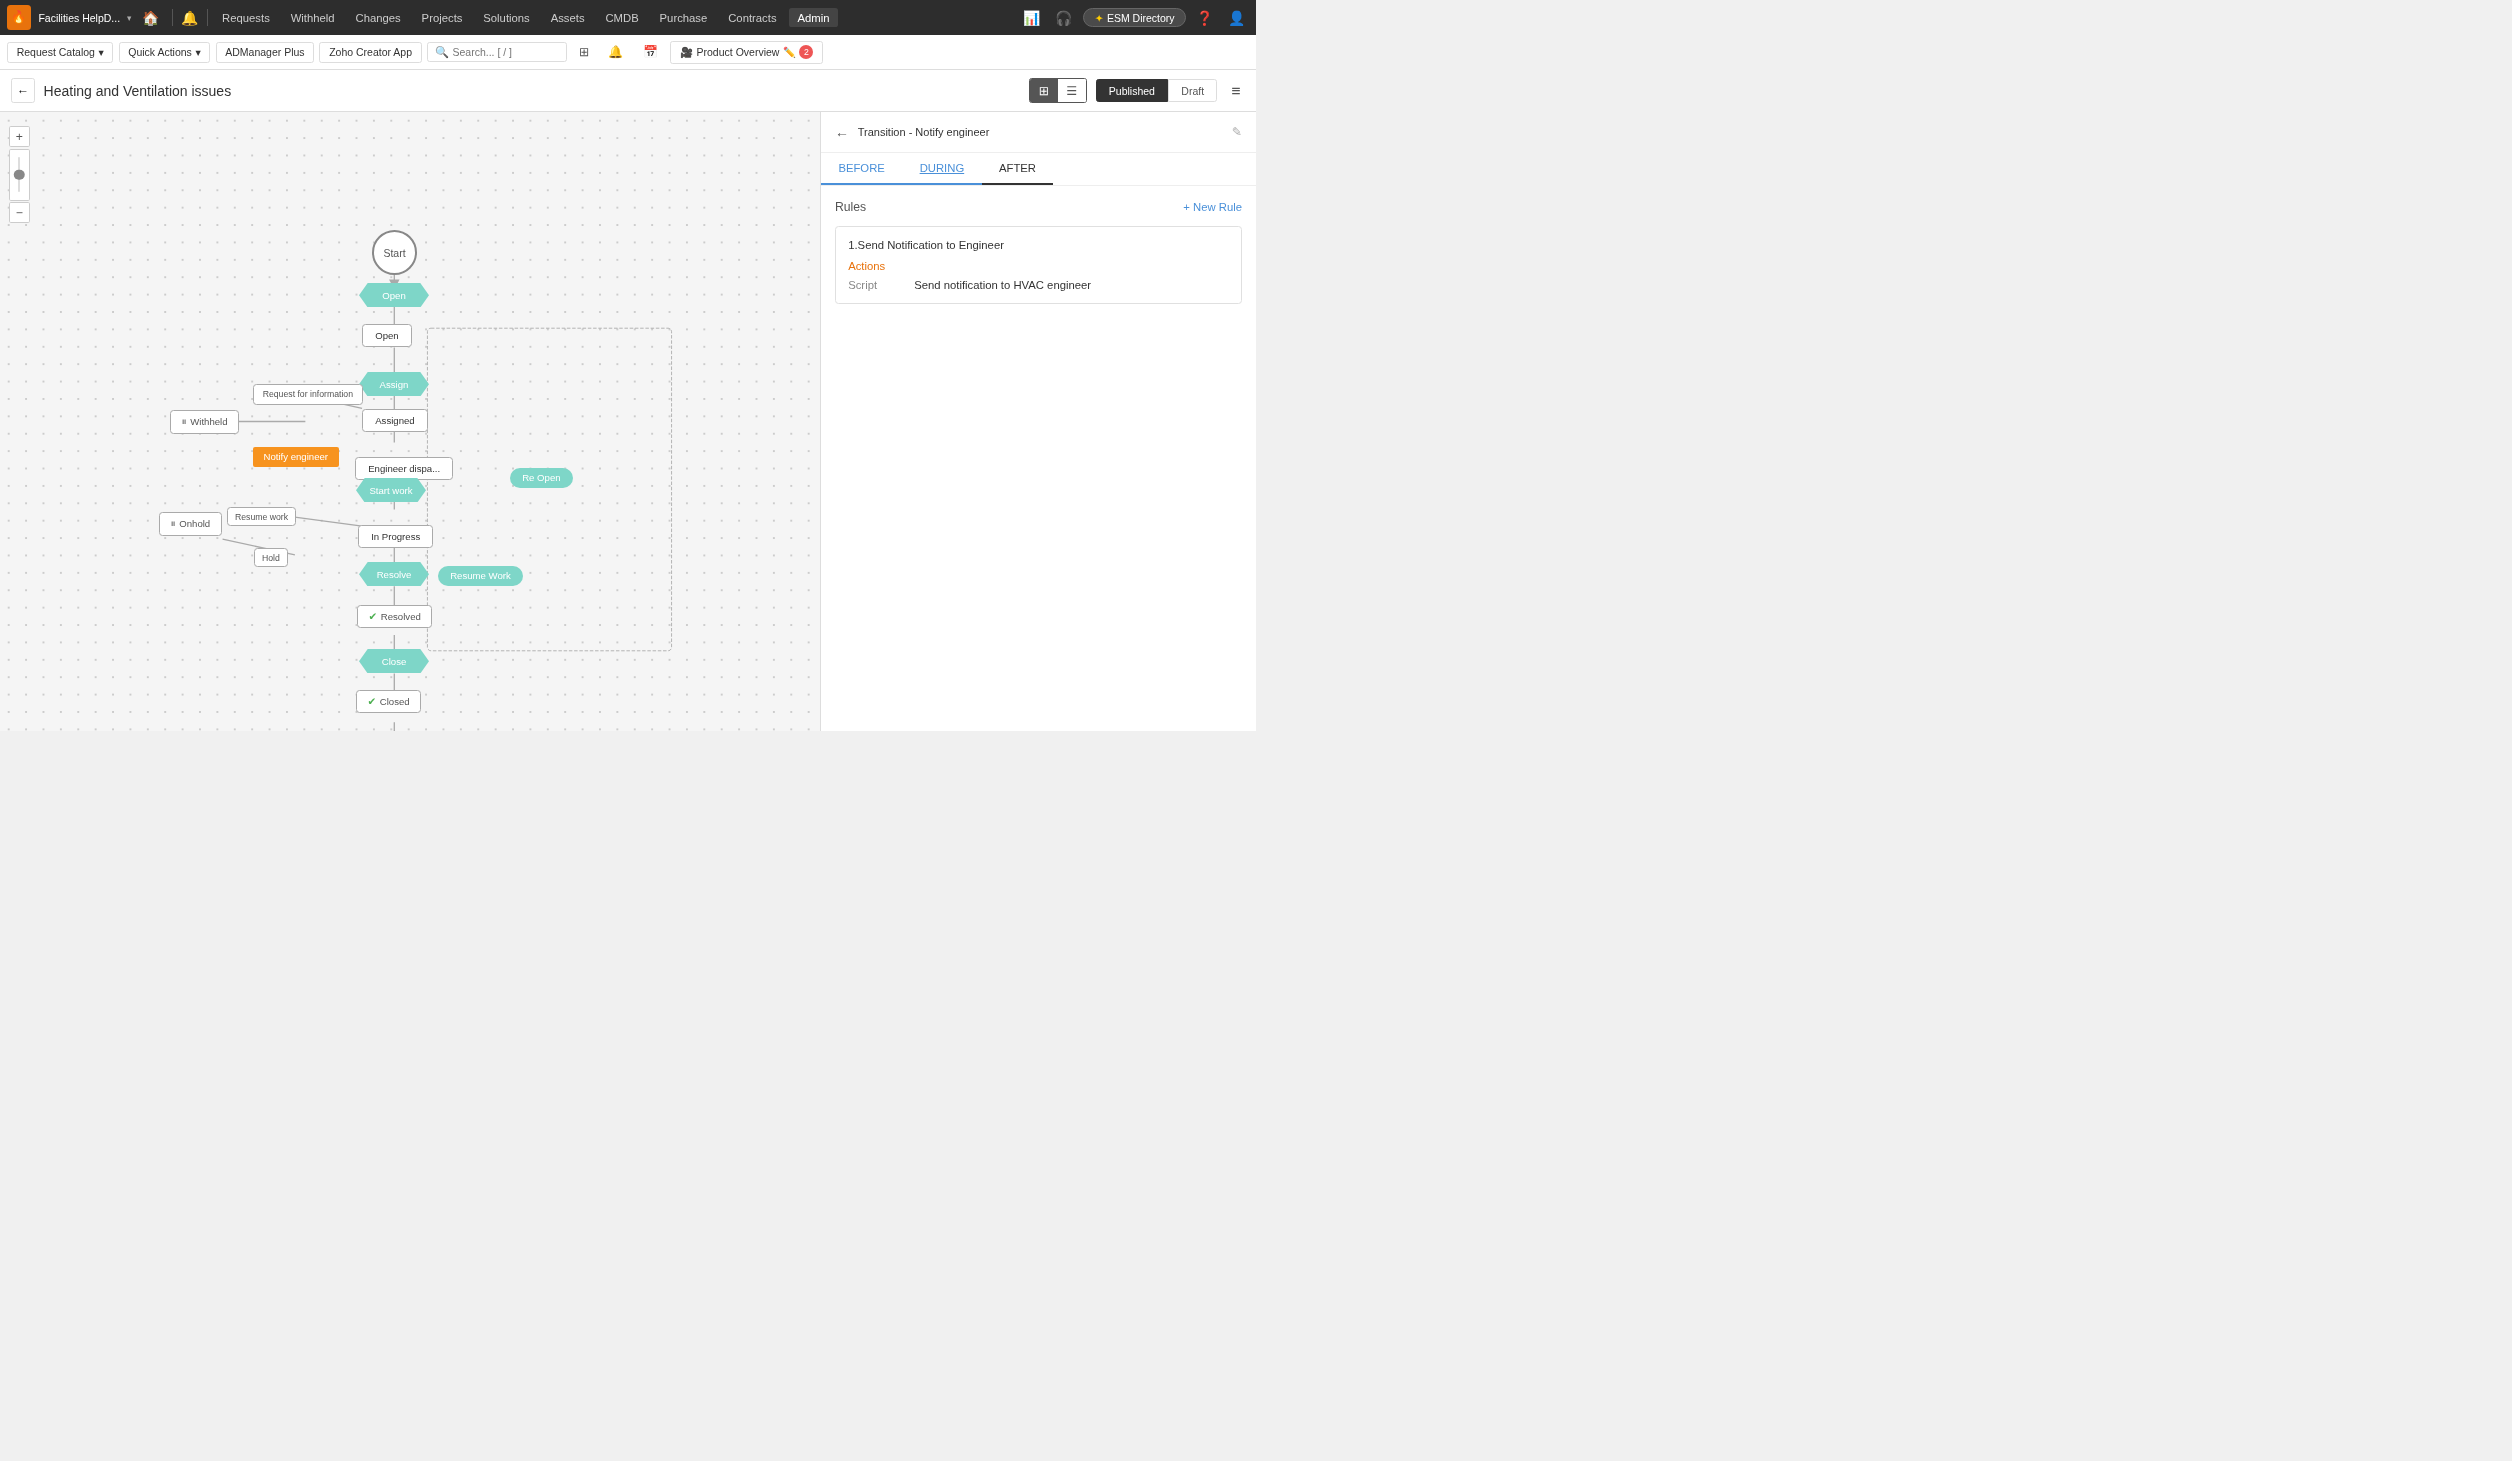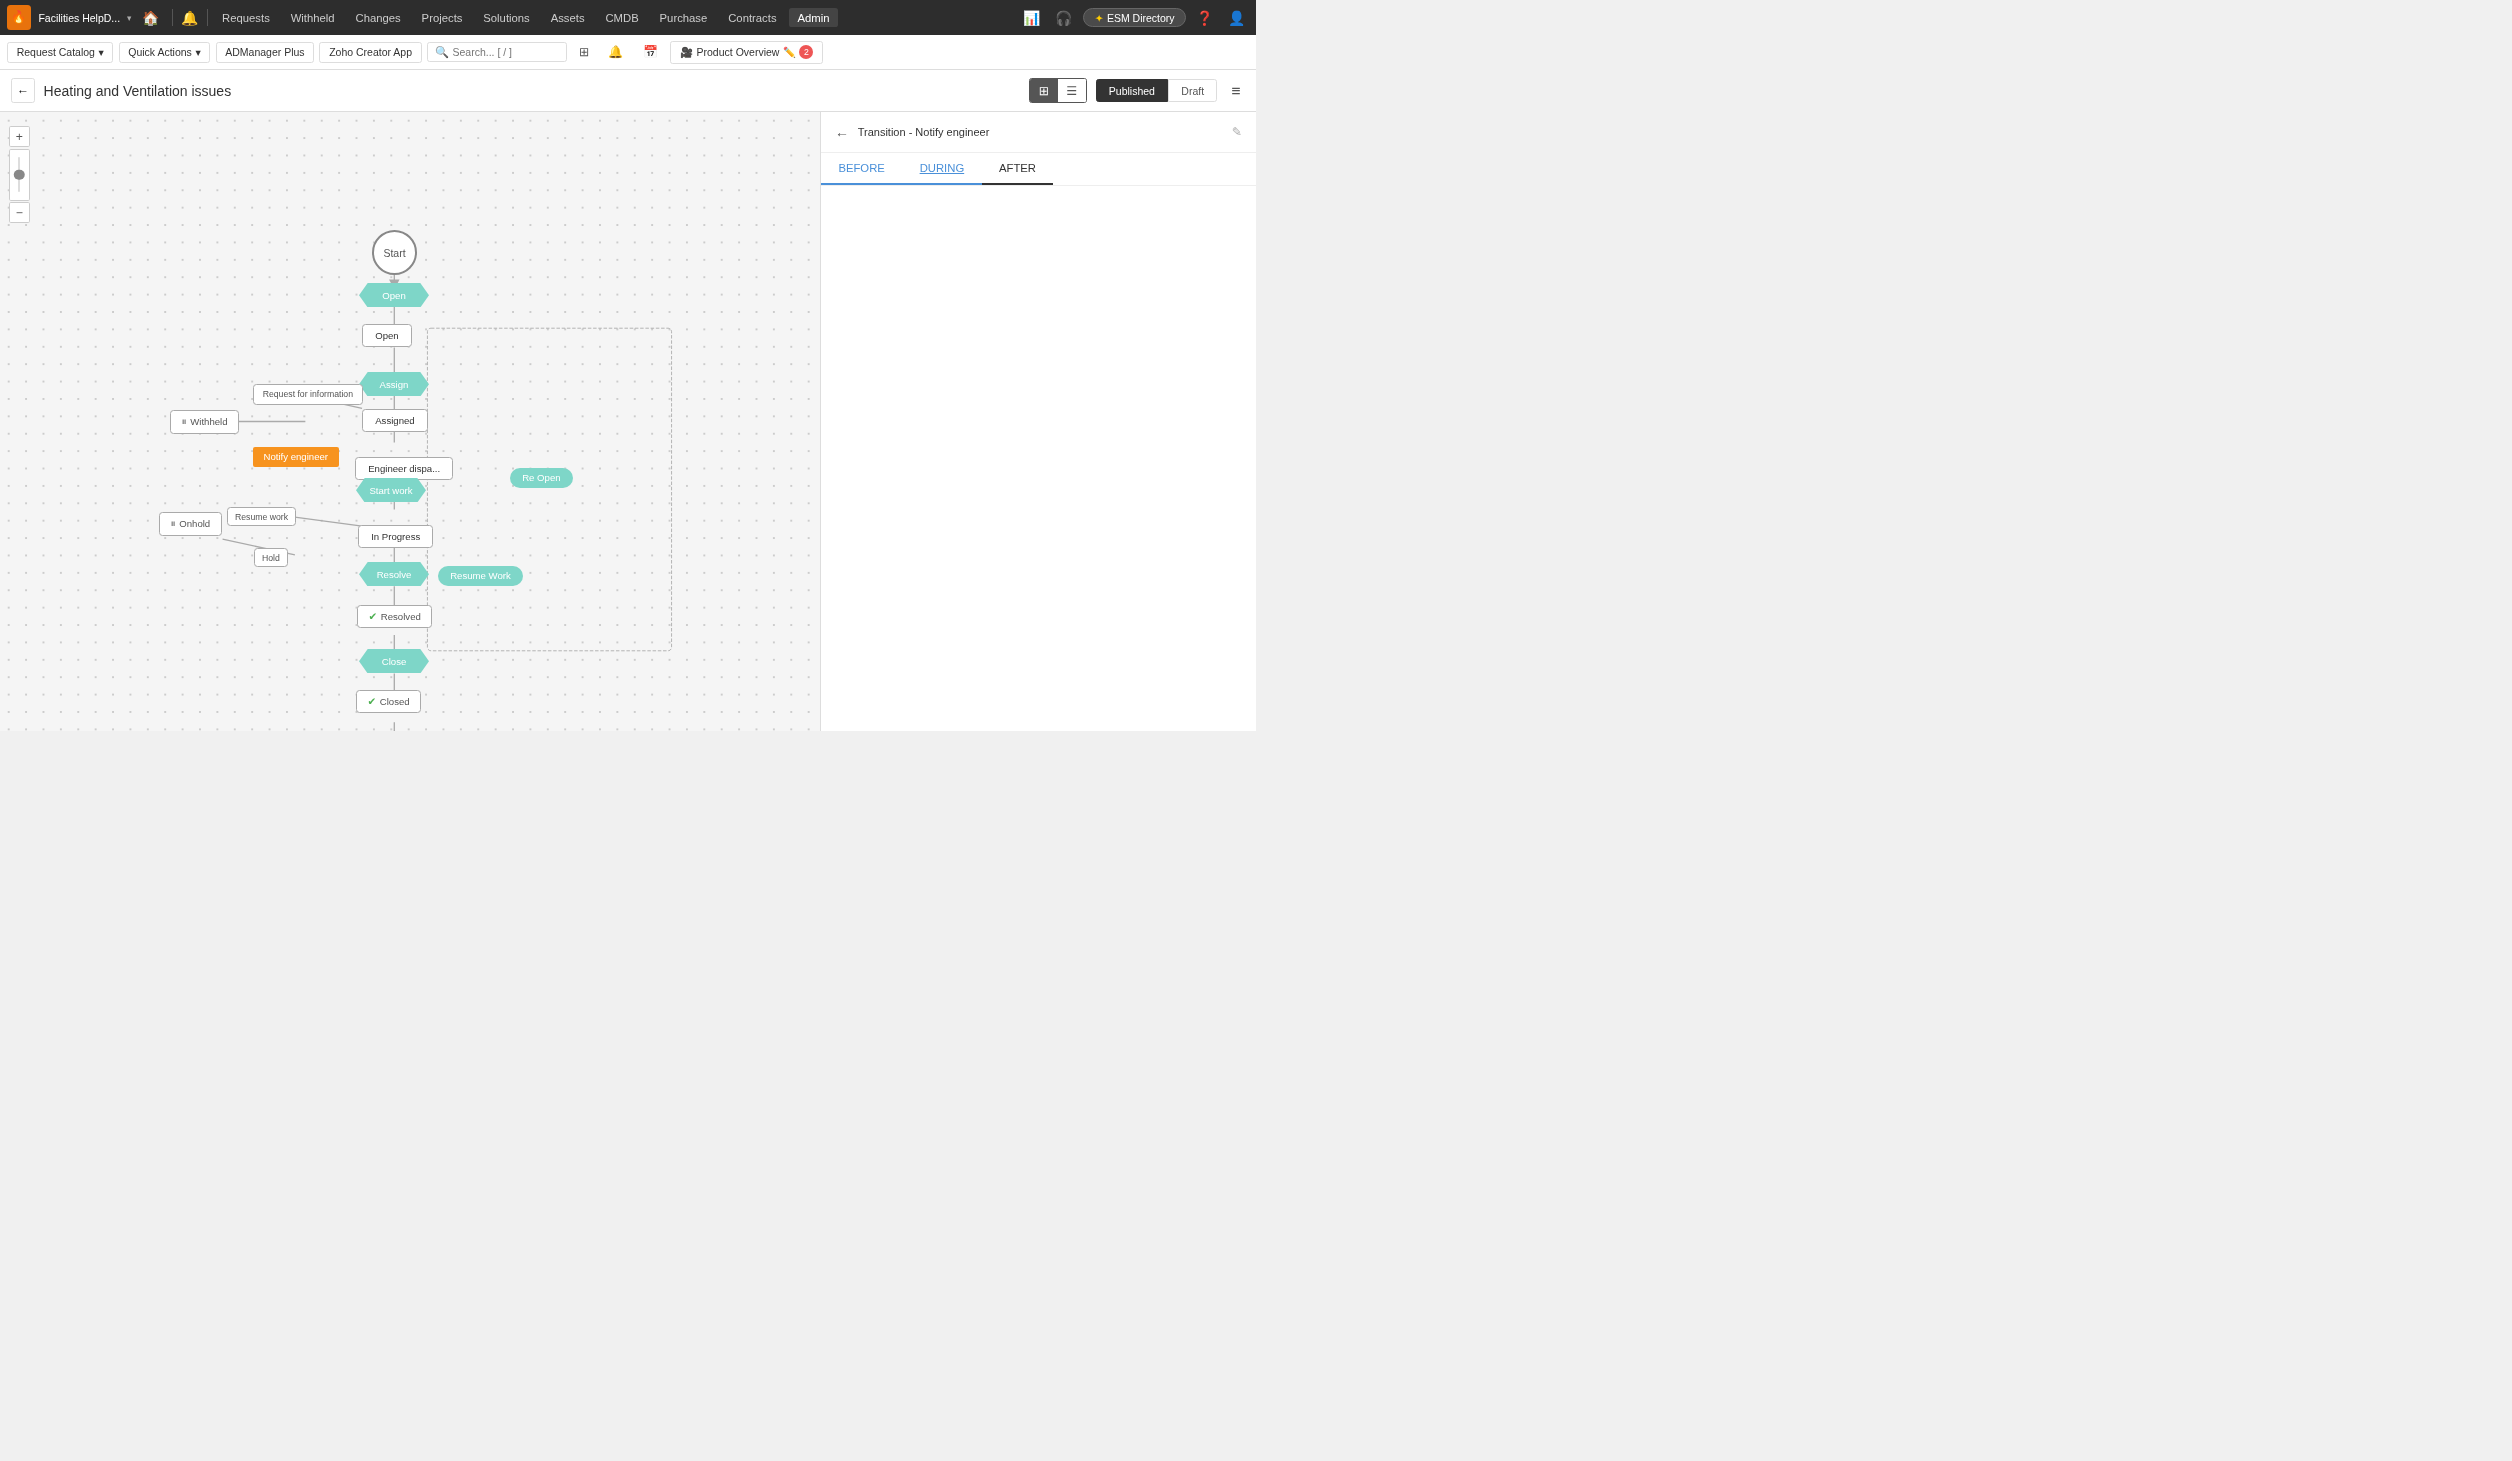--- a/index.html
+++ b/index.html
@@ -375,16 +375,30 @@
       <div class="panel-header">
         <span class="panel-back">←</span>
         <span class="panel-title">Transition - Notify engineer</span>
         <span class="panel-edit">✎</span>
       </div>
       <div class="panel-tabs">
         <div class="panel-tab active-before">BEFORE</div>
         <div class="panel-tab active-during">DURING</div>
         <div class="panel-tab active-after">AFTER</div>
       </div>
+      <div class="panel-content">
+        <div class="rules-header">
+          <span class="rules-label">Rules</span>
+          <span class="new-rule-btn">+ New Rule</span>
+        </div>
+        <div class="rule-card">
+          <div class="rule-title">1.Send Notification to Engineer</div>
+          <div class="rule-actions-label">Actions</div>
+          <div class="rule-row">
+            <span class="rule-key">Script</span>
+            <span class="rule-val">Send notification to HVAC engineer</span>
+          </div>
+        </div>
+      </div>
     </div>
   </div>
 </div>
 
 
 </body></html>

